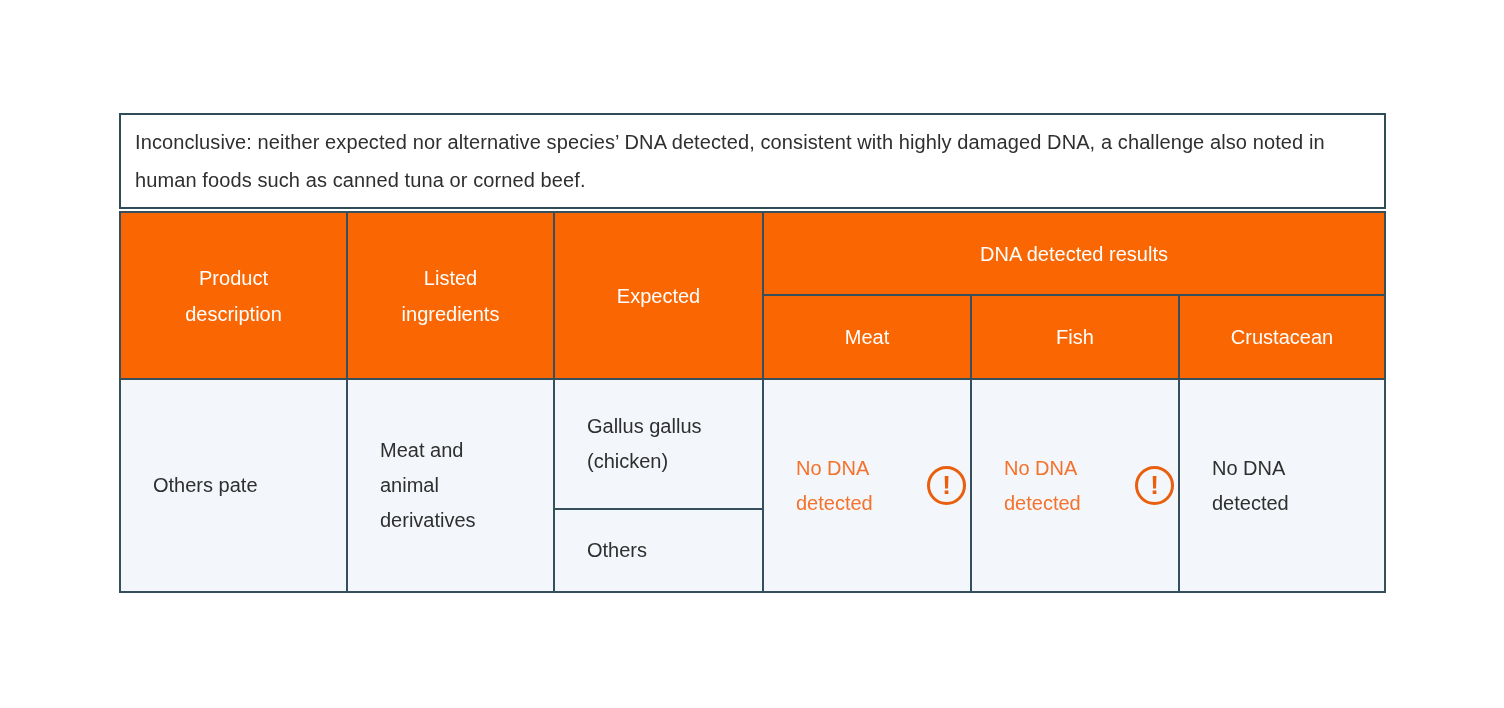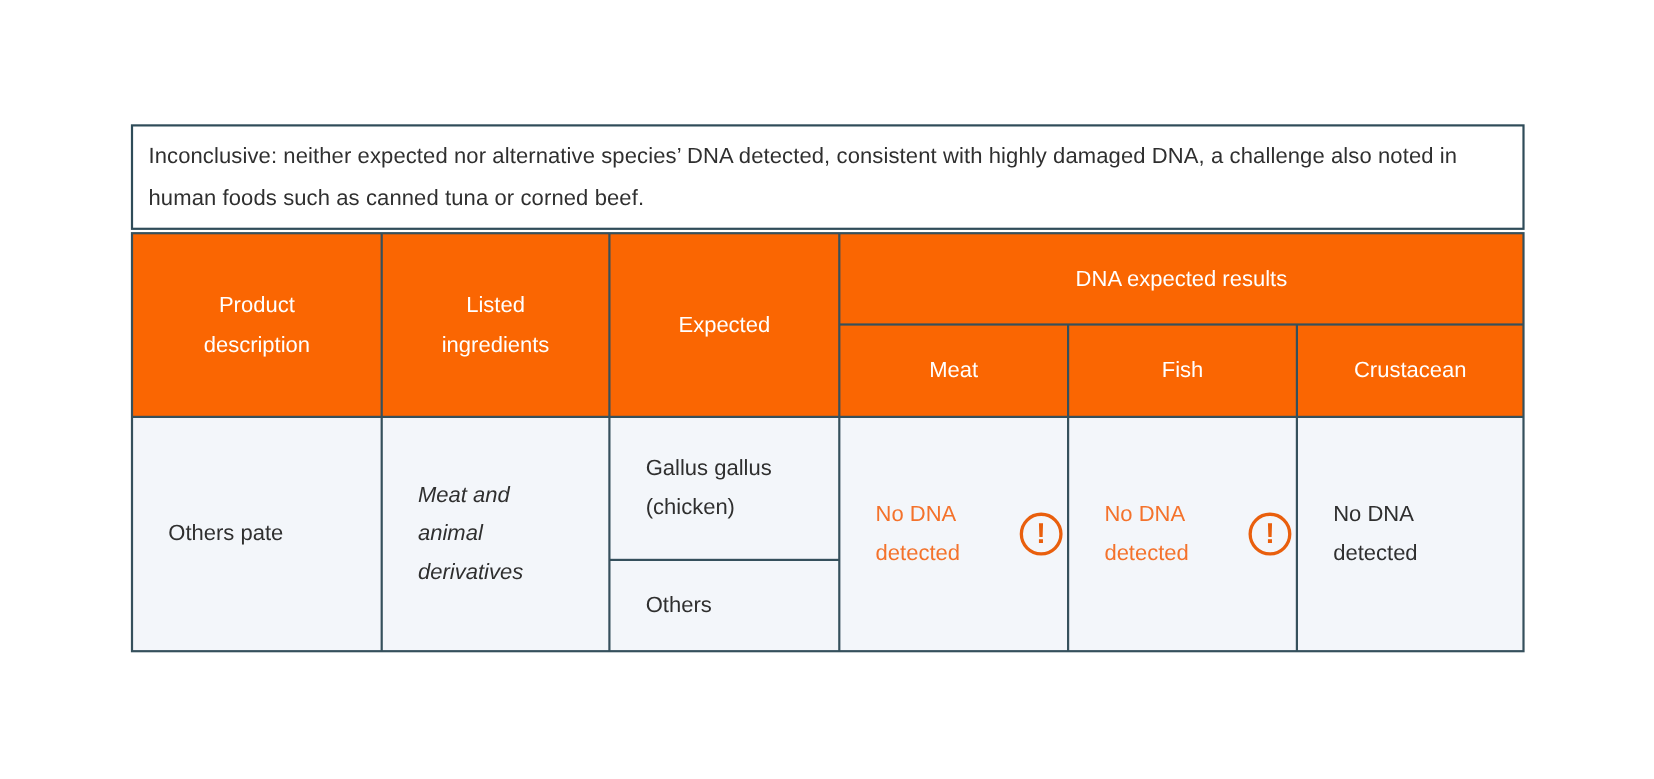--- a/index.html
+++ b/index.html
@@ -52,21 +52,21 @@
     line-height: 35px;
   }
   .area-h-product     { grid-area: 1 / 1 / 3 / 2; }
   .area-h-ingredients { grid-area: 1 / 2 / 3 / 3; }
   .area-h-expected    { grid-area: 1 / 3 / 3 / 4; }
   .area-h-dnagroup    { grid-area: 1 / 4 / 2 / 7; }
   .area-h-meat        { grid-area: 2 / 4 / 3 / 5; }
   .area-h-fish        { grid-area: 2 / 5 / 3 / 6; }
   .area-h-crustacean  { grid-area: 2 / 6 / 3 / 7; }
   .area-b-product     { grid-area: 3 / 1 / 5 / 2; }
-  .area-b-ingredients { grid-area: 3 / 2 / 5 / 3; font-style: italic; }
+  .area-b-ingredients { grid-area: 3 / 2 / 5 / 3; }
   .area-b-expected1   { grid-area: 3 / 3 / 4 / 4; }
   .area-b-expected2   { grid-area: 4 / 3 / 5 / 4; }
   .area-b-meat        { grid-area: 3 / 4 / 5 / 5; }
   .area-b-fish        { grid-area: 3 / 5 / 5 / 6; }
   .area-b-crustacean  { grid-area: 3 / 6 / 5 / 7; }
 
   .w150 { max-width: 150px; }
   .w125 { max-width: 125px; }
   .w105 { max-width: 105px; }
 
@@ -100,21 +100,21 @@
       <div class="cell th area-h-product">
         <span class="w150">Product description</span>
       </div>
       <div class="cell th area-h-ingredients">
         <span class="w150">Listed ingredients</span>
       </div>
       <div class="cell th area-h-expected">
         <span>Expected</span>
       </div>
       <div class="cell th area-h-dnagroup">
-        <span>DNA expected results</span>
+        <span>DNA detected results</span>
       </div>
       <div class="cell th area-h-meat">
         <span>Meat</span>
       </div>
       <div class="cell th area-h-fish">
         <span>Fish</span>
       </div>
       <div class="cell th area-h-crustacean">
         <span>Crustacean</span>
       </div>

